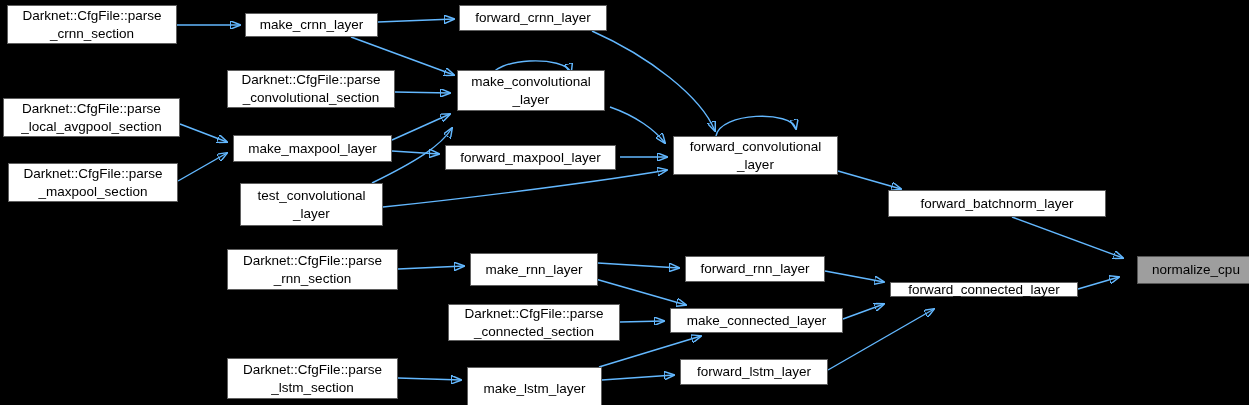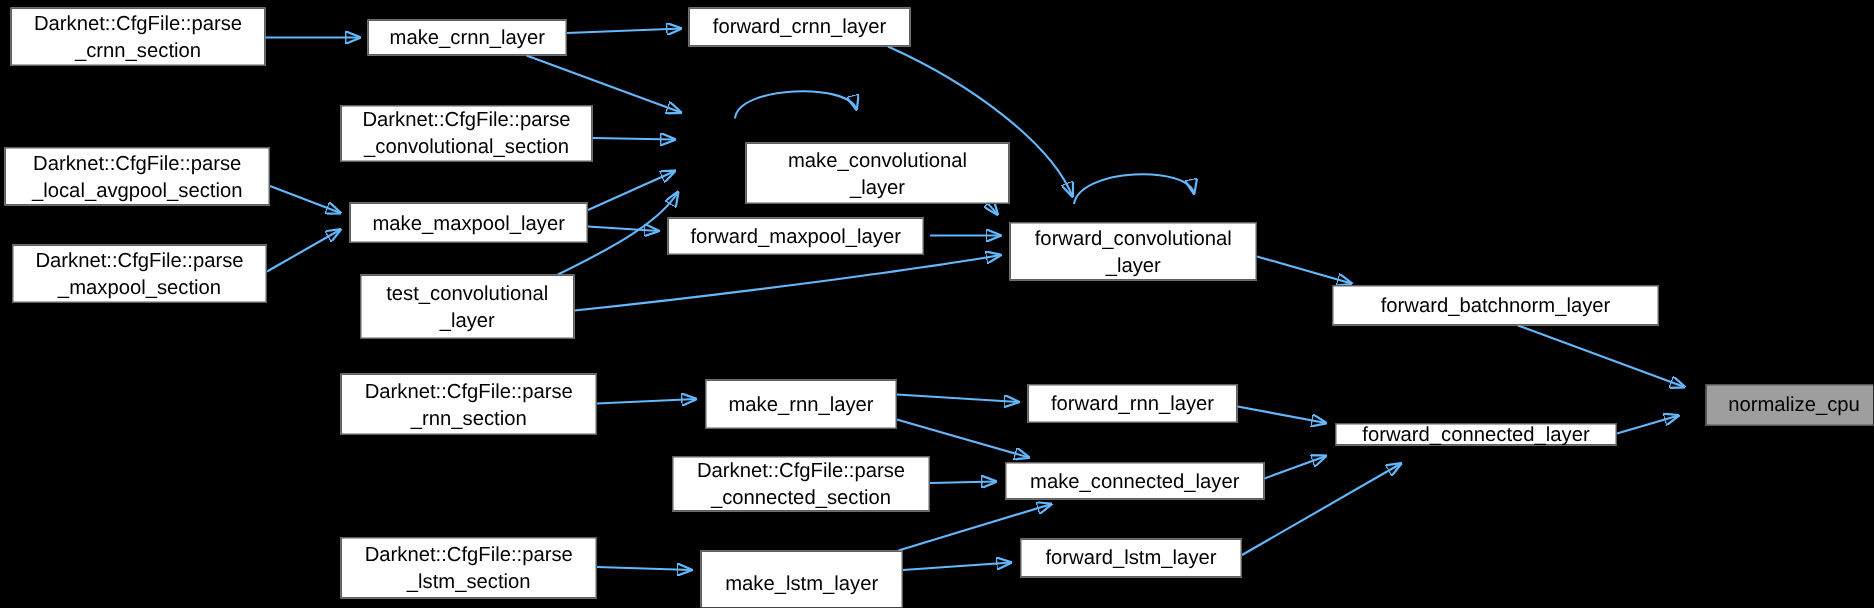--- a/index.html
+++ b/index.html
@@ -82,31 +82,31 @@
         <path d="M1078,289 L1119,277" marker-end="url(#arrowhead)"></path>
       </g>
   </svg>
   <div id="node-group">
       <div class="node" style="left: 7px; top: 5px; width: 170px; height: 39px;">Darknet::CfgFile::parse
 _crnn_section</div>
       <div class="node" style="left: 245px; top: 13px; width: 133px; height: 24px;">make_crnn_layer</div>
       <div class="node" style="left: 459px; top: 5px; width: 148px; height: 26px;">forward_crnn_layer</div>
       <div class="node" style="left: 227px; top: 70px; width: 168px; height: 38px;">Darknet::CfgFile::parse
 _convolutional_section</div>
-      <div class="node" style="left: 457px; top: 95px; width: 176px; height: 41px; margin-left: 40px;">make_convolutional
+      <div class="node" style="left: 457px; top: 70px; width: 148px; height: 41px;">make_convolutional
 _layer</div>
       <div class="node" style="left: 3px; top: 98px; width: 177px; height: 39px;">Darknet::CfgFile::parse
 _local_avgpool_section</div>
       <div class="node" style="left: 233px; top: 135px; width: 159px; height: 27px;">make_maxpool_layer</div>
       <div class="node" style="left: 8px; top: 163px; width: 170px; height: 39px;">Darknet::CfgFile::parse
 _maxpool_section</div>
       <div class="node" style="left: 445px; top: 145px; width: 171px; height: 25px;">forward_maxpool_layer</div>
       <div class="node" style="left: 240px; top: 183px; width: 143px; height: 43px;">test_convolutional
 _layer</div>
-      <div class="node" style="left: 673px; top: 136px; width: 165px; height: 39px; margin-top: 12px;">forward_convolutional
+      <div class="node" style="left: 673px; top: 136px; width: 165px; height: 39px;">forward_convolutional
 _layer</div>
       <div class="node" style="left: 888px; top: 190px; width: 218px; height: 27px;">forward_batchnorm_layer</div>
       <div class="node highlight" style="left: 1125px; top: 256px; width: 118px; height: 28px;">normalize_cpu</div>
       <div class="node" style="left: 227px; top: 249px; width: 171px; height: 41px;">Darknet::CfgFile::parse
 _rnn_section</div>
       <div class="node" style="left: 470px; top: 253px; width: 128px; height: 33px;">make_rnn_layer</div>
       <div class="node" style="left: 685px; top: 256px; width: 140px; height: 26px;">forward_rnn_layer</div>
       <div class="node" style="left: 448px; top: 304px; width: 172px; height: 37px;">Darknet::CfgFile::parse
 _connected_section</div>
       <div class="node" style="left: 670px; top: 308px; width: 173px; height: 25px;">make_connected_layer</div>

